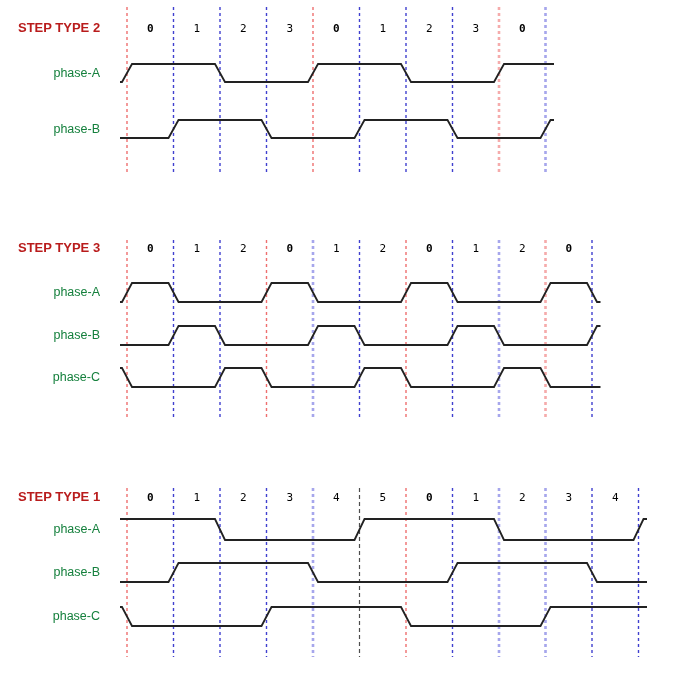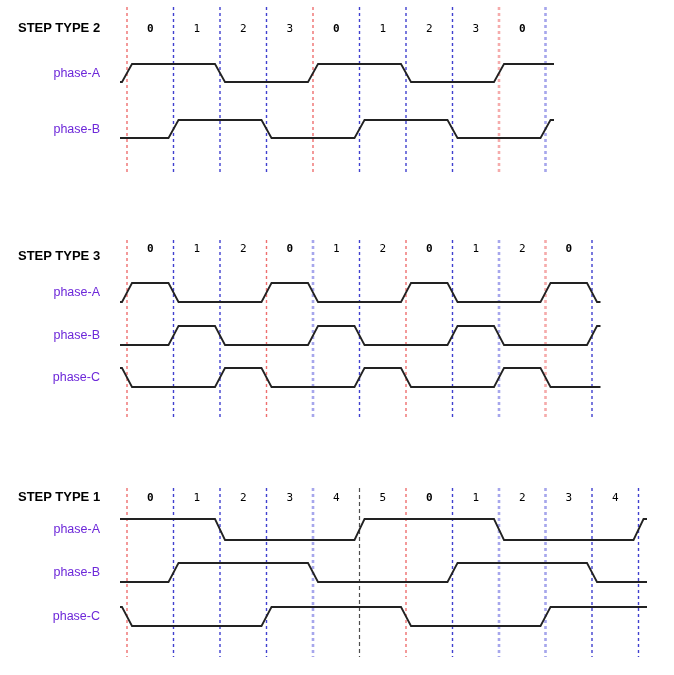--- a/index.html
+++ b/index.html
@@ -5,25 +5,25 @@
   html,body{margin:0;padding:0;background:#ffffff;}
   #canvas{
     position:relative;
     width:674px;height:675px;
     background:#ffffff;
     font-family:"Liberation Sans",sans-serif;
     overflow:hidden;
   }
   .title{
     position:absolute;left:18px;height:16px;line-height:16px;
-    font-weight:bold;font-size:13px;color:#000000;white-space:nowrap;
+    font-weight:bold;font-size:13px;color:#b91c1c;white-space:nowrap;
   }
   .plabel{
     position:absolute;left:0;width:100px;height:16px;line-height:16px;
-    text-align:right;font-size:12.5px;color:#6d28d9;white-space:nowrap;
+    text-align:right;font-size:12.5px;color:#15803d;white-space:nowrap;
   }
   #diagram-svg{position:absolute;left:0;top:0;}
 </style>
 </head>
 <body>
 
 <div id="canvas">
 
   <svg id="diagram-svg" width="674" height="675" viewBox="0 0 674 675">
       <g>
@@ -99,21 +99,21 @@
         <text x="522.25" y="501" text-anchor="middle" font-family="&quot;DejaVu Sans Mono&quot;, monospace" font-size="11" fill="#000000">2</text>
         <text x="568.75" y="501" text-anchor="middle" font-family="&quot;DejaVu Sans Mono&quot;, monospace" font-size="11" fill="#000000">3</text>
         <text x="615.25" y="501" text-anchor="middle" font-family="&quot;DejaVu Sans Mono&quot;, monospace" font-size="11" fill="#000000">4</text>
         <polyline points="120,519 215,519 225,540 354.5,540 364.5,519 494,519 504,540 633.5,540 643.5,519 647,519" fill="none" stroke="#222222" stroke-width="1.8" stroke-linejoin="miter"></polyline>
         <polyline points="120,582 168.5,582 178.5,563 308,563 318,582 447.5,582 457.5,563 587,563 597,582 647,582" fill="none" stroke="#222222" stroke-width="1.8" stroke-linejoin="miter"></polyline>
         <polyline points="120,607 122,607 132,626 261.5,626 271.5,607 401,607 411,626 540.5,626 550.5,607 647,607" fill="none" stroke="#222222" stroke-width="1.8" stroke-linejoin="miter"></polyline>
       </g>
     </svg>
 
   <div class="title" style="top:20px">STEP TYPE 2</div>
-  <div class="title" style="top:248px">STEP TYPE 3</div>
+  <div class="title" style="top:240px">STEP TYPE 3</div>
   <div class="title" style="top:489px">STEP TYPE 1</div>
 
   <div class="plabel" style="top:65px">phase-A</div>
   <div class="plabel" style="top:121px">phase-B</div>
 
   <div class="plabel" style="top:284px">phase-A</div>
   <div class="plabel" style="top:327px">phase-B</div>
   <div class="plabel" style="top:369px">phase-C</div>
 
   <div class="plabel" style="top:521px">phase-A</div>

